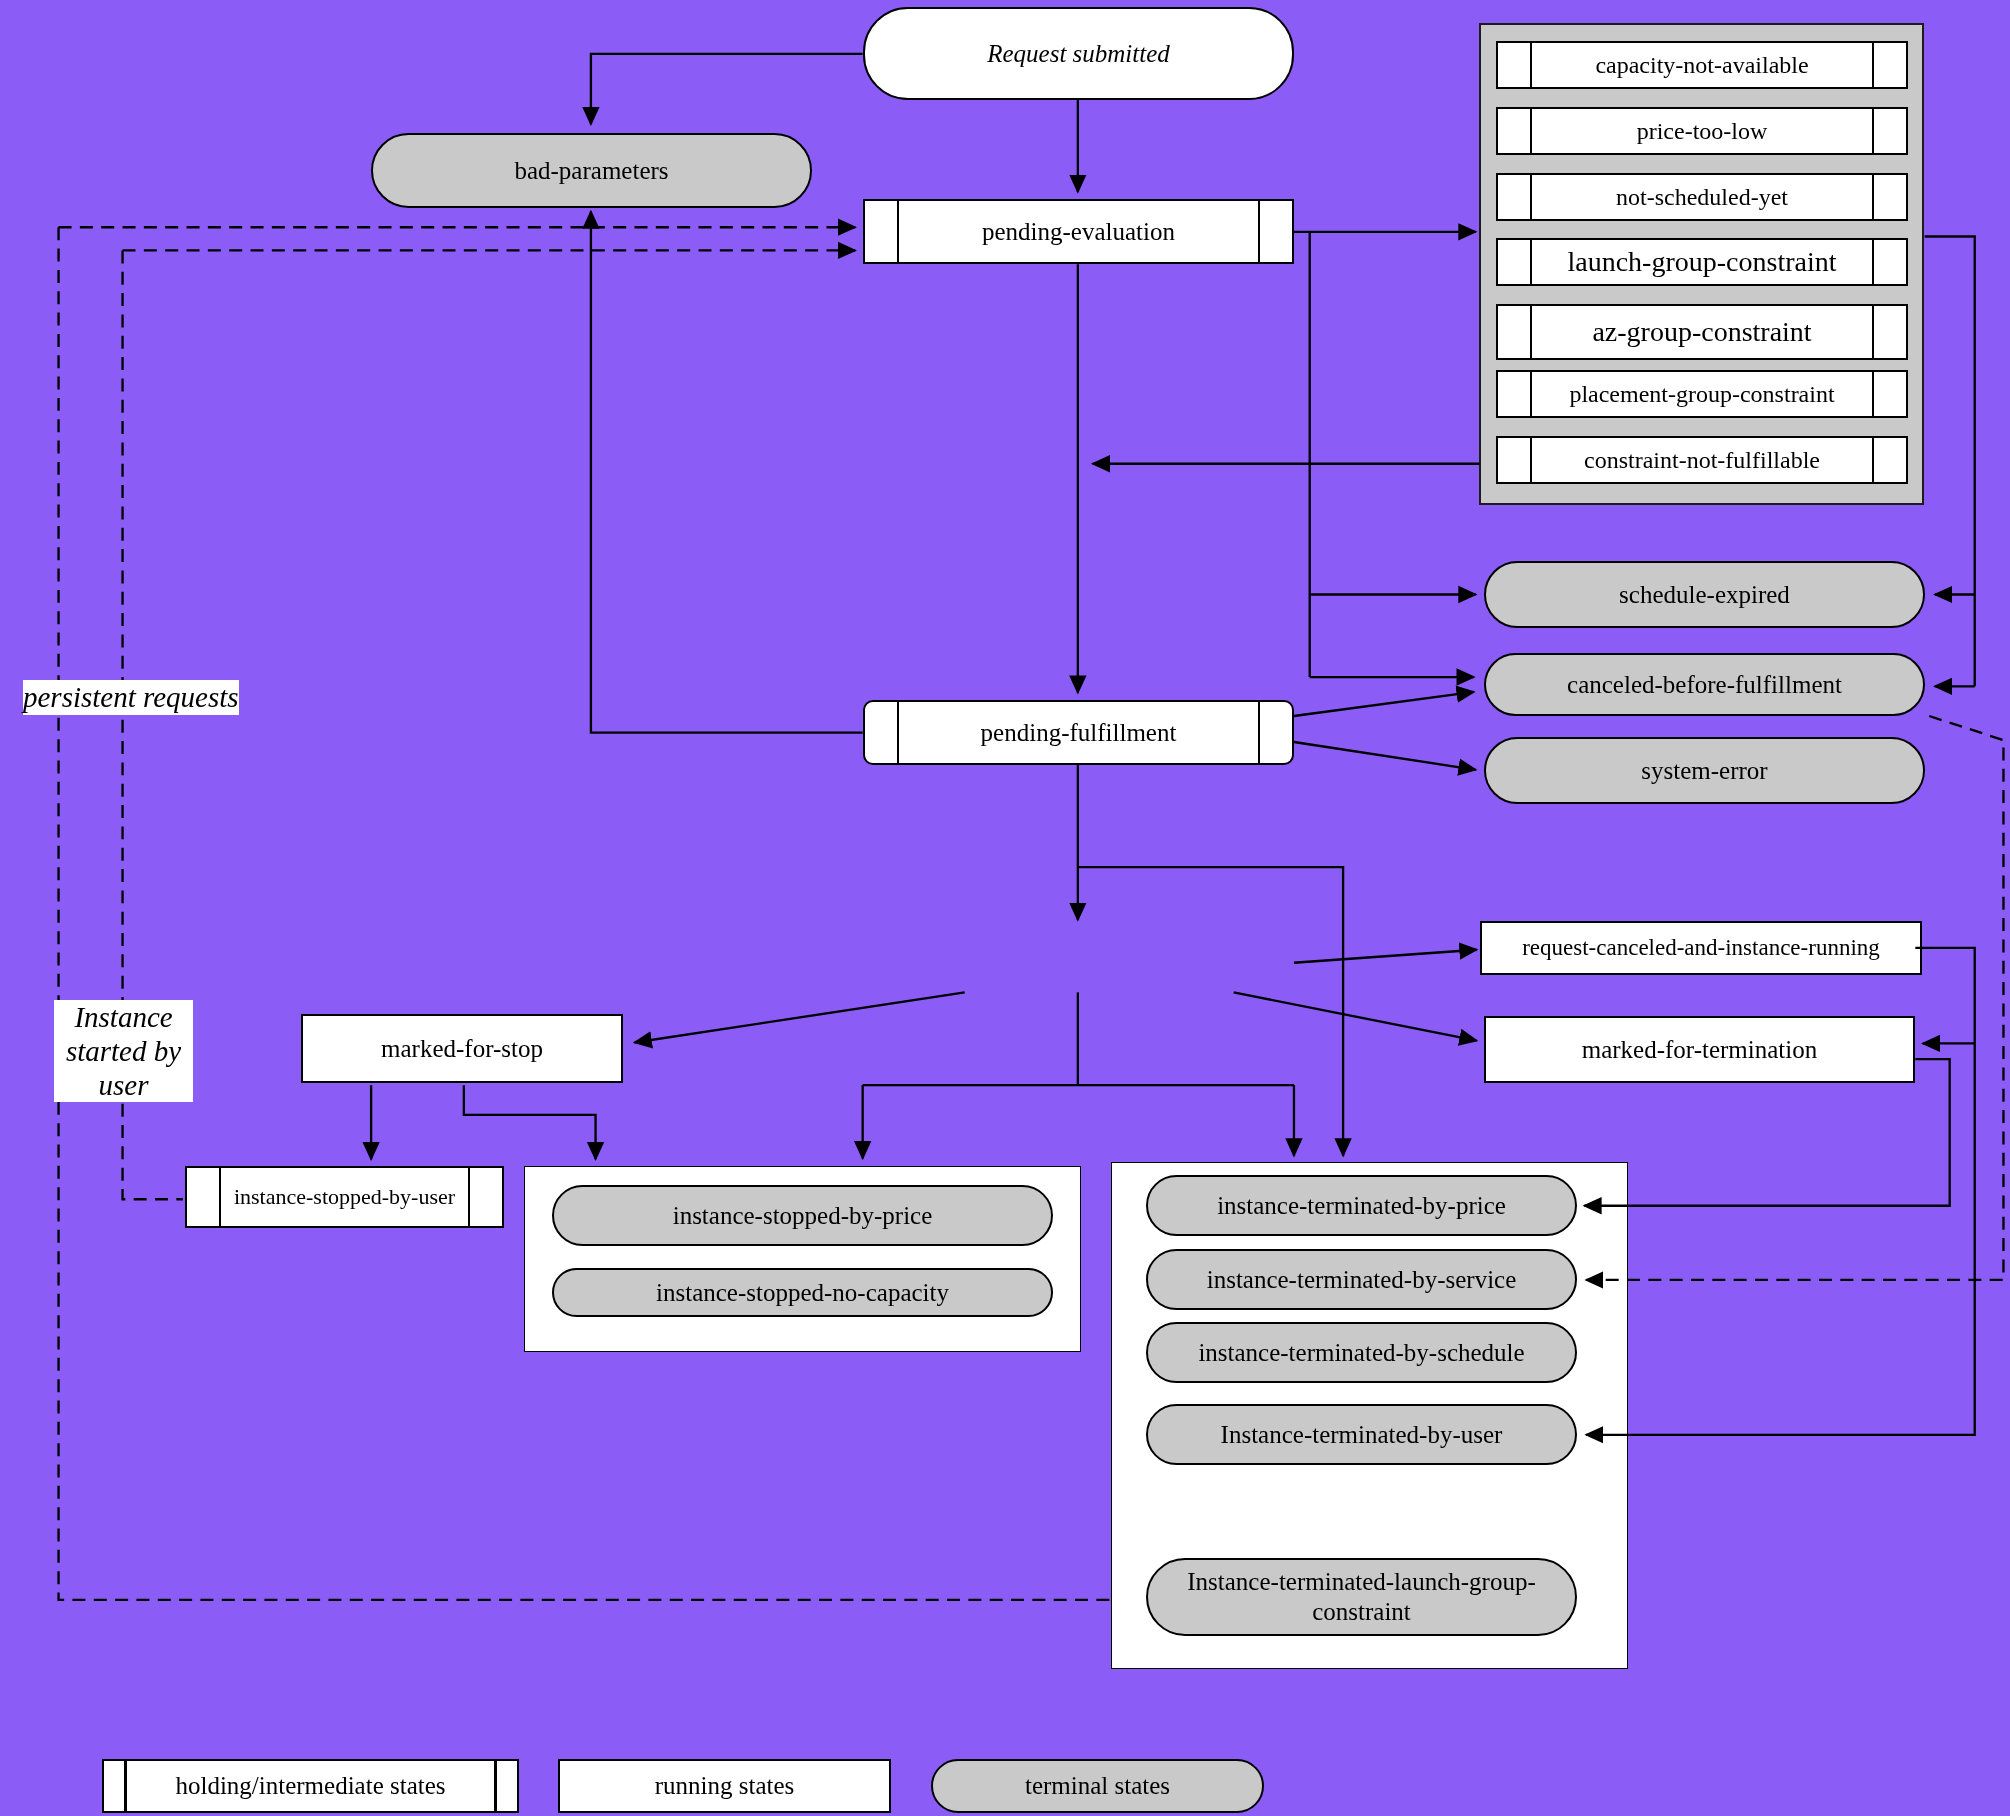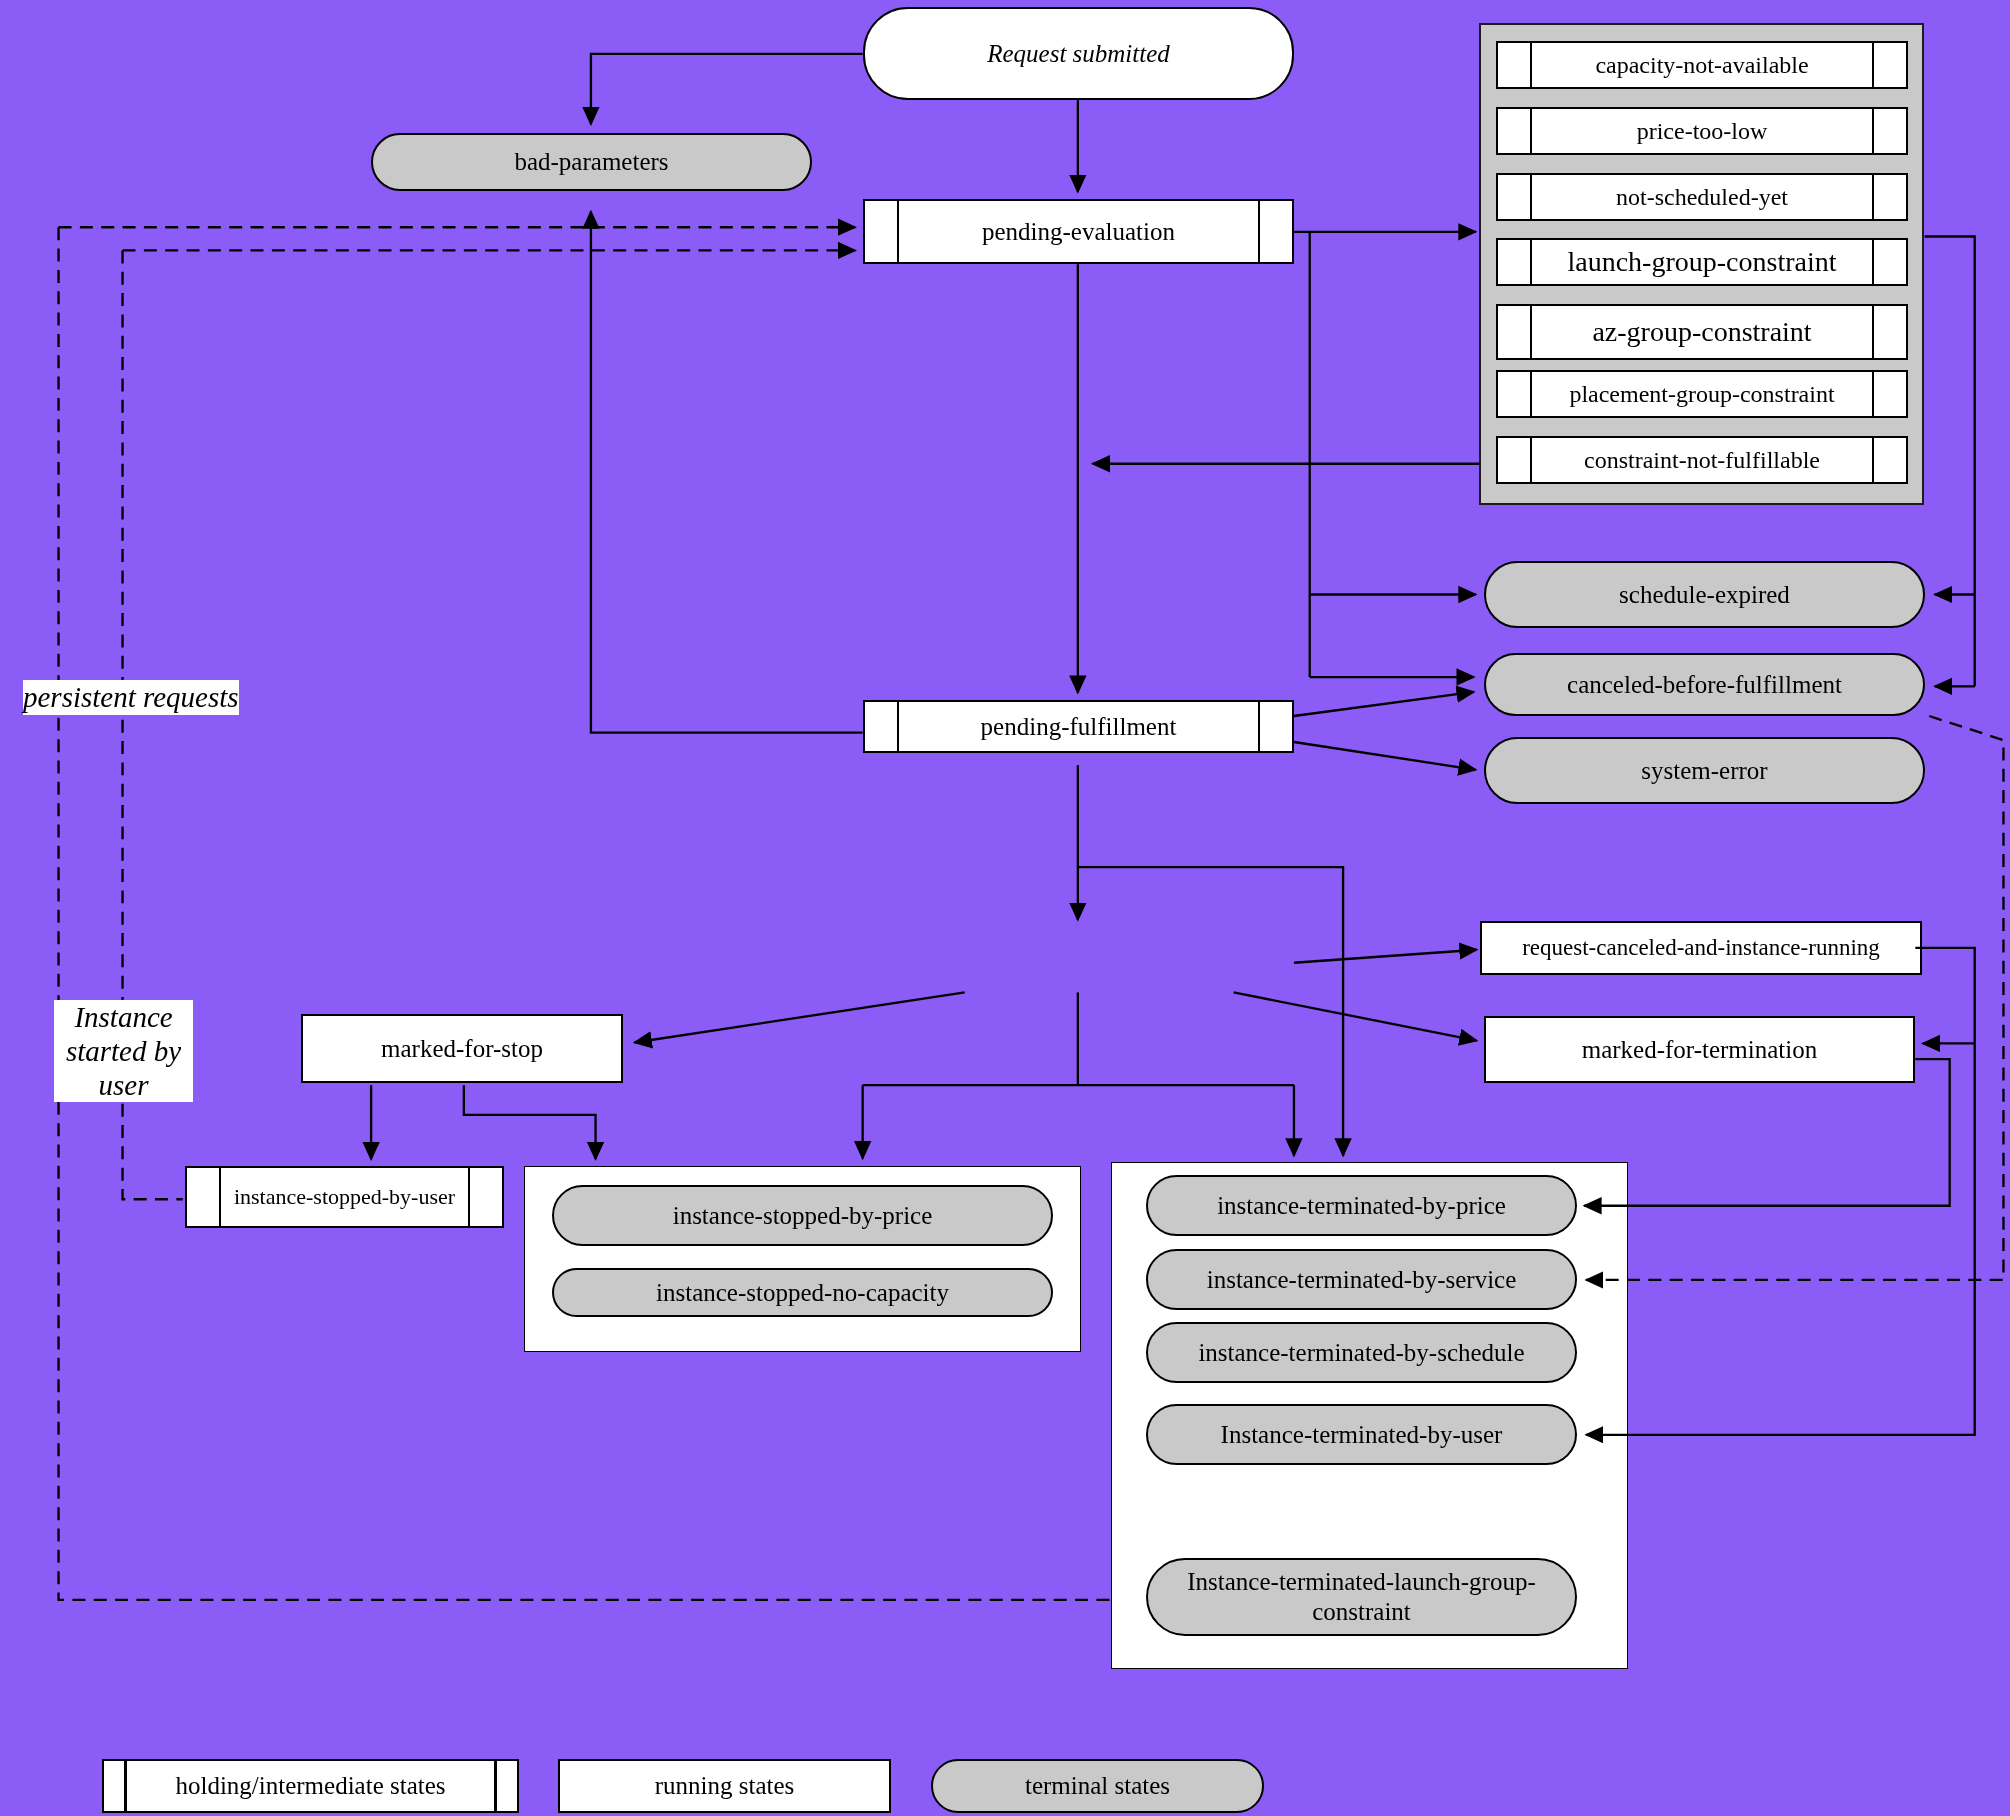--- a/index.html
+++ b/index.html
@@ -96,38 +96,38 @@
 
     <path class="dash" d="M63,245 H922" marker-end="url(#arr)"></path>
     <path class="dash" d="M63,245 V1725 H1198"></path>
     <path class="dash" d="M132,270 H922" marker-end="url(#arr)"></path>
     <path class="dash" d="M132,270 V1293 H197"></path>
     <path class="dash" d="M2080,772 L2160,798 V1380 H1710" marker-end="url(#arr)"></path>
   </svg>
 
   <div class="node rounded-start" style="left:863px;top:7.4px;width:431px;height:93px;">Request submitted</div>
 
-  <div class="node pill" style="left:371px;top:133px;width:441px;height:58px;">bad-parameters</div>
+  <div class="node pill" style="left:371px;top:133px;width:441px;height:75px;">bad-parameters</div>
 
   <div class="node holding" style="left:863px;top:199px;width:431px;height:65px;">pending-evaluation</div>
 
   <div class="node gray-container" style="left:1479px;top:23px;width:445px;height:482px;"></div>
   <div class="node holding" style="left:1496px;top:41px;width:412px;height:48px;font-size:24px;">capacity-not-available</div>
   <div class="node holding" style="left:1496px;top:107px;width:412px;height:48px;font-size:24px;">price-too-low</div>
   <div class="node holding" style="left:1496px;top:173px;width:412px;height:48px;font-size:24px;">not-scheduled-yet</div>
   <div class="node holding" style="left:1496px;top:238px;width:412px;height:48px;font-size:28px;">launch-group-constraint</div>
   <div class="node holding" style="left:1496px;top:304px;width:412px;height:56px;font-size:28px;">az-group-constraint</div>
   <div class="node holding" style="left:1496px;top:370px;width:412px;height:48px;font-size:24px;">placement-group-constraint</div>
   <div class="node holding" style="left:1496px;top:436px;width:412px;height:48px;font-size:24px;">constraint-not-fulfillable</div>
 
   <div class="node pill" style="left:1484px;top:561px;width:441px;height:67px;">schedule-expired</div>
   <div class="node pill" style="left:1484px;top:653px;width:441px;height:63px;">canceled-before-fulfillment</div>
   <div class="node pill" style="left:1484px;top:737px;width:441px;height:67px;">system-error</div>
 
-  <div class="node holding" style="left:863px;top:700px;width:431px;height:53px;">pending-fulfillment</div>
+  <div class="node holding" style="left:863px;top:700px;width:431px;height:65px;border-radius:10px;">pending-fulfillment</div>
 
 
   <div class="node" style="left:1480px;top:921px;width:442px;height:54px;font-size:23px;">request-canceled-and-instance-running</div>
 
   <div class="node" style="left:1484px;top:1016px;width:431px;height:67px;">marked-for-termination</div>
 
   <div class="node" style="left:301px;top:1014px;width:322px;height:69px;">marked-for-stop</div>
 
   <div class="node holding" style="left:185px;top:1166px;width:319px;height:62px;font-size:22px;">instance-stopped-by-user</div>
 

